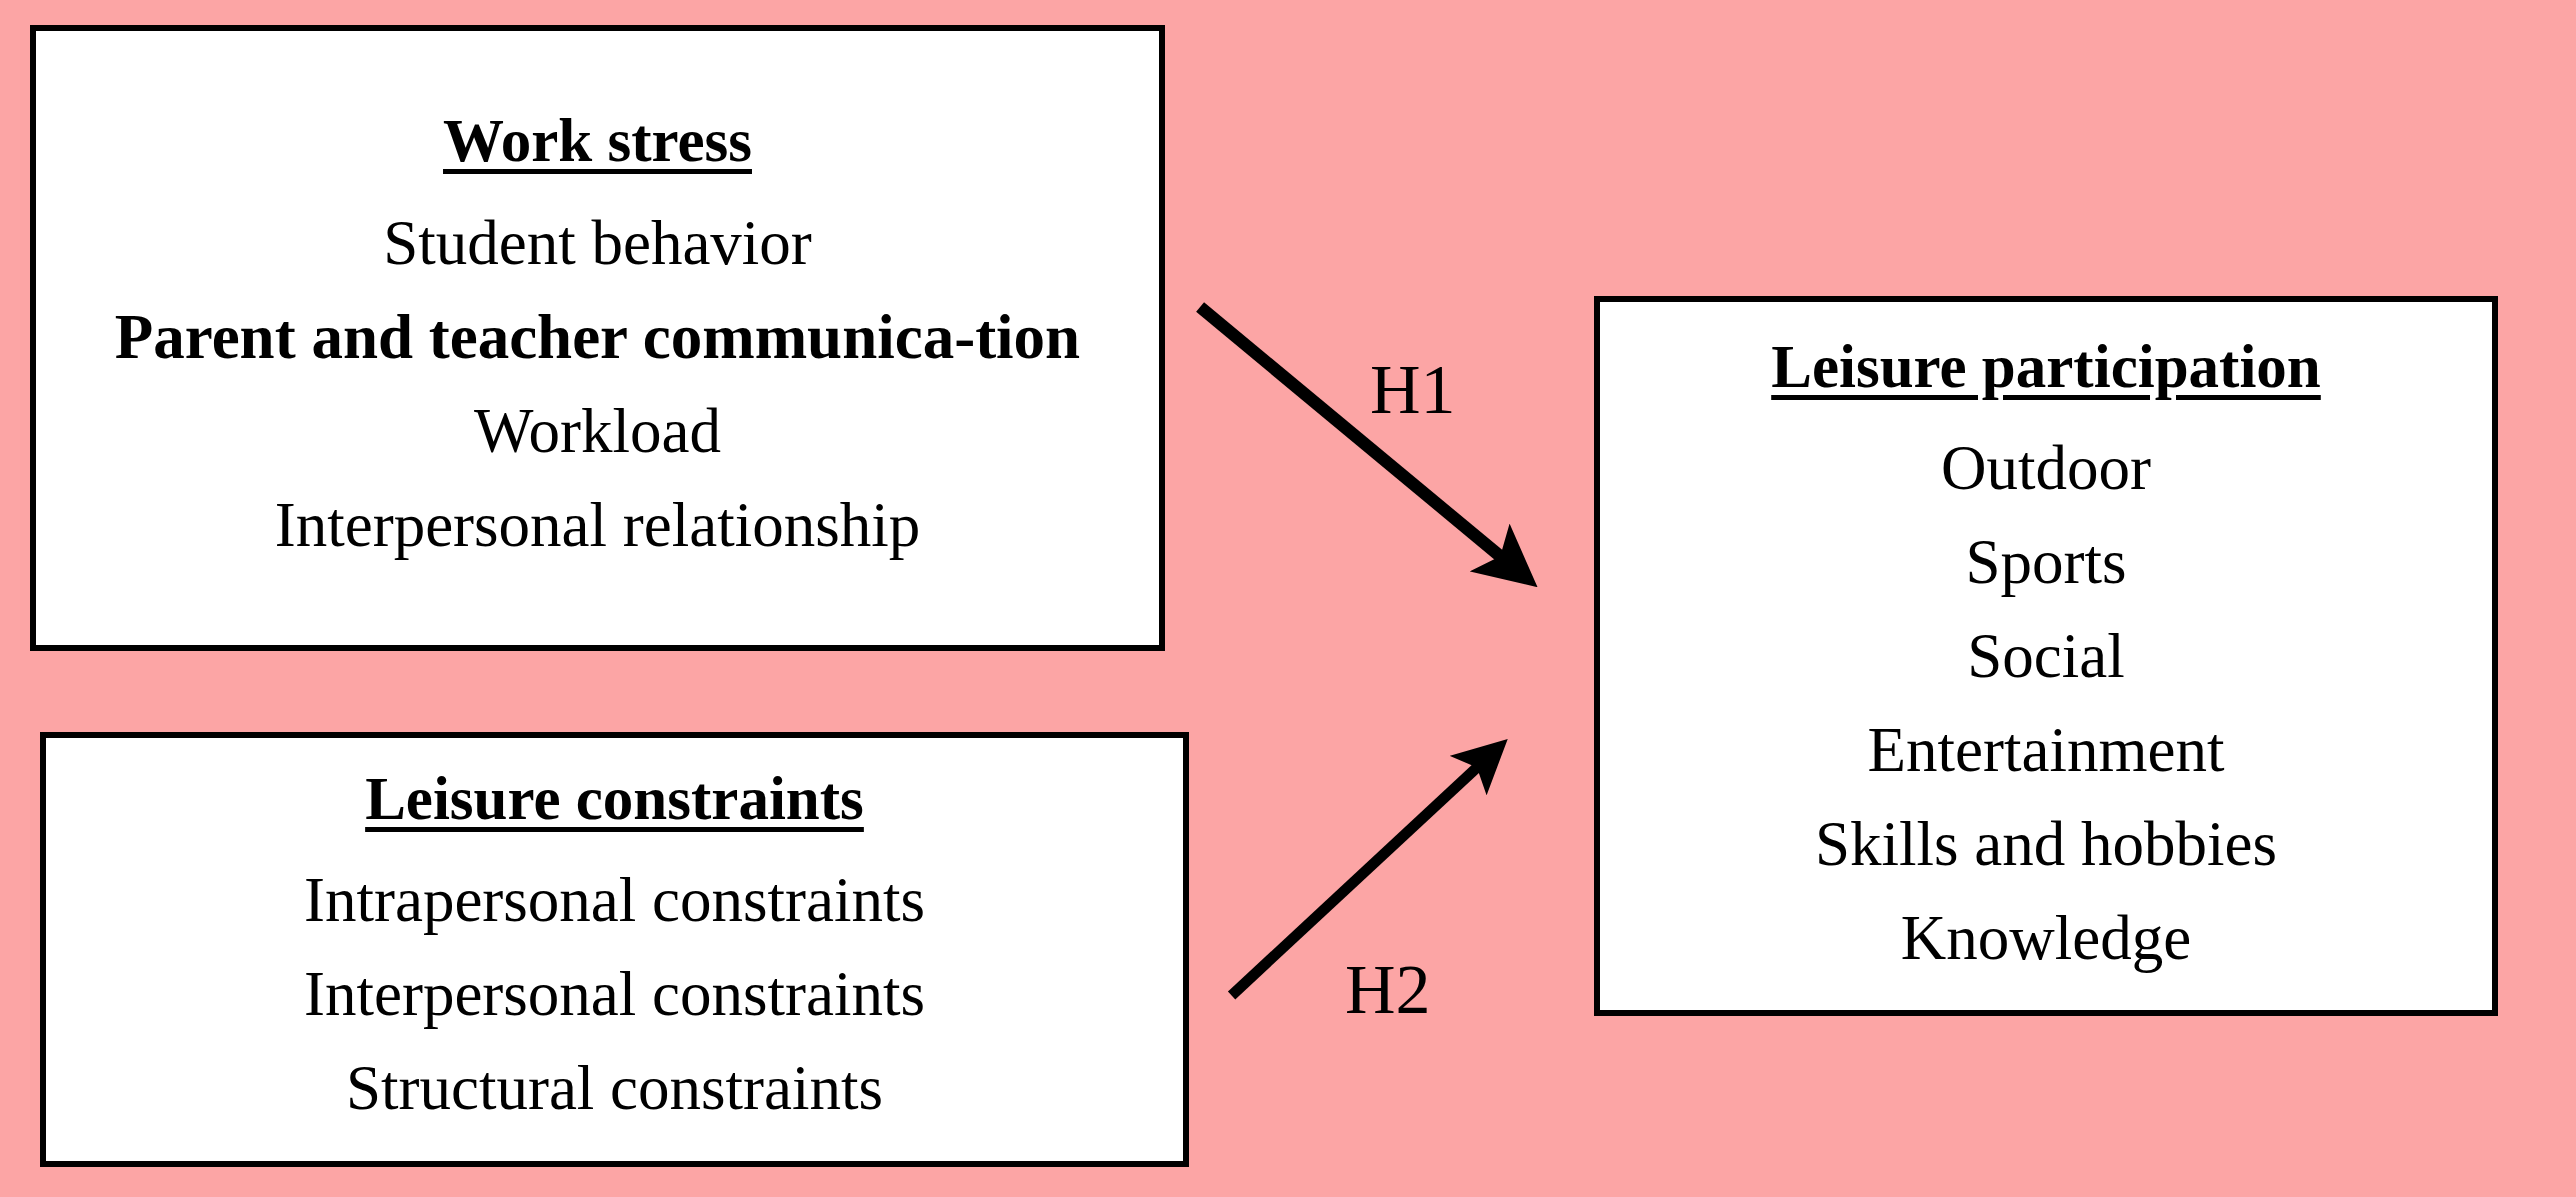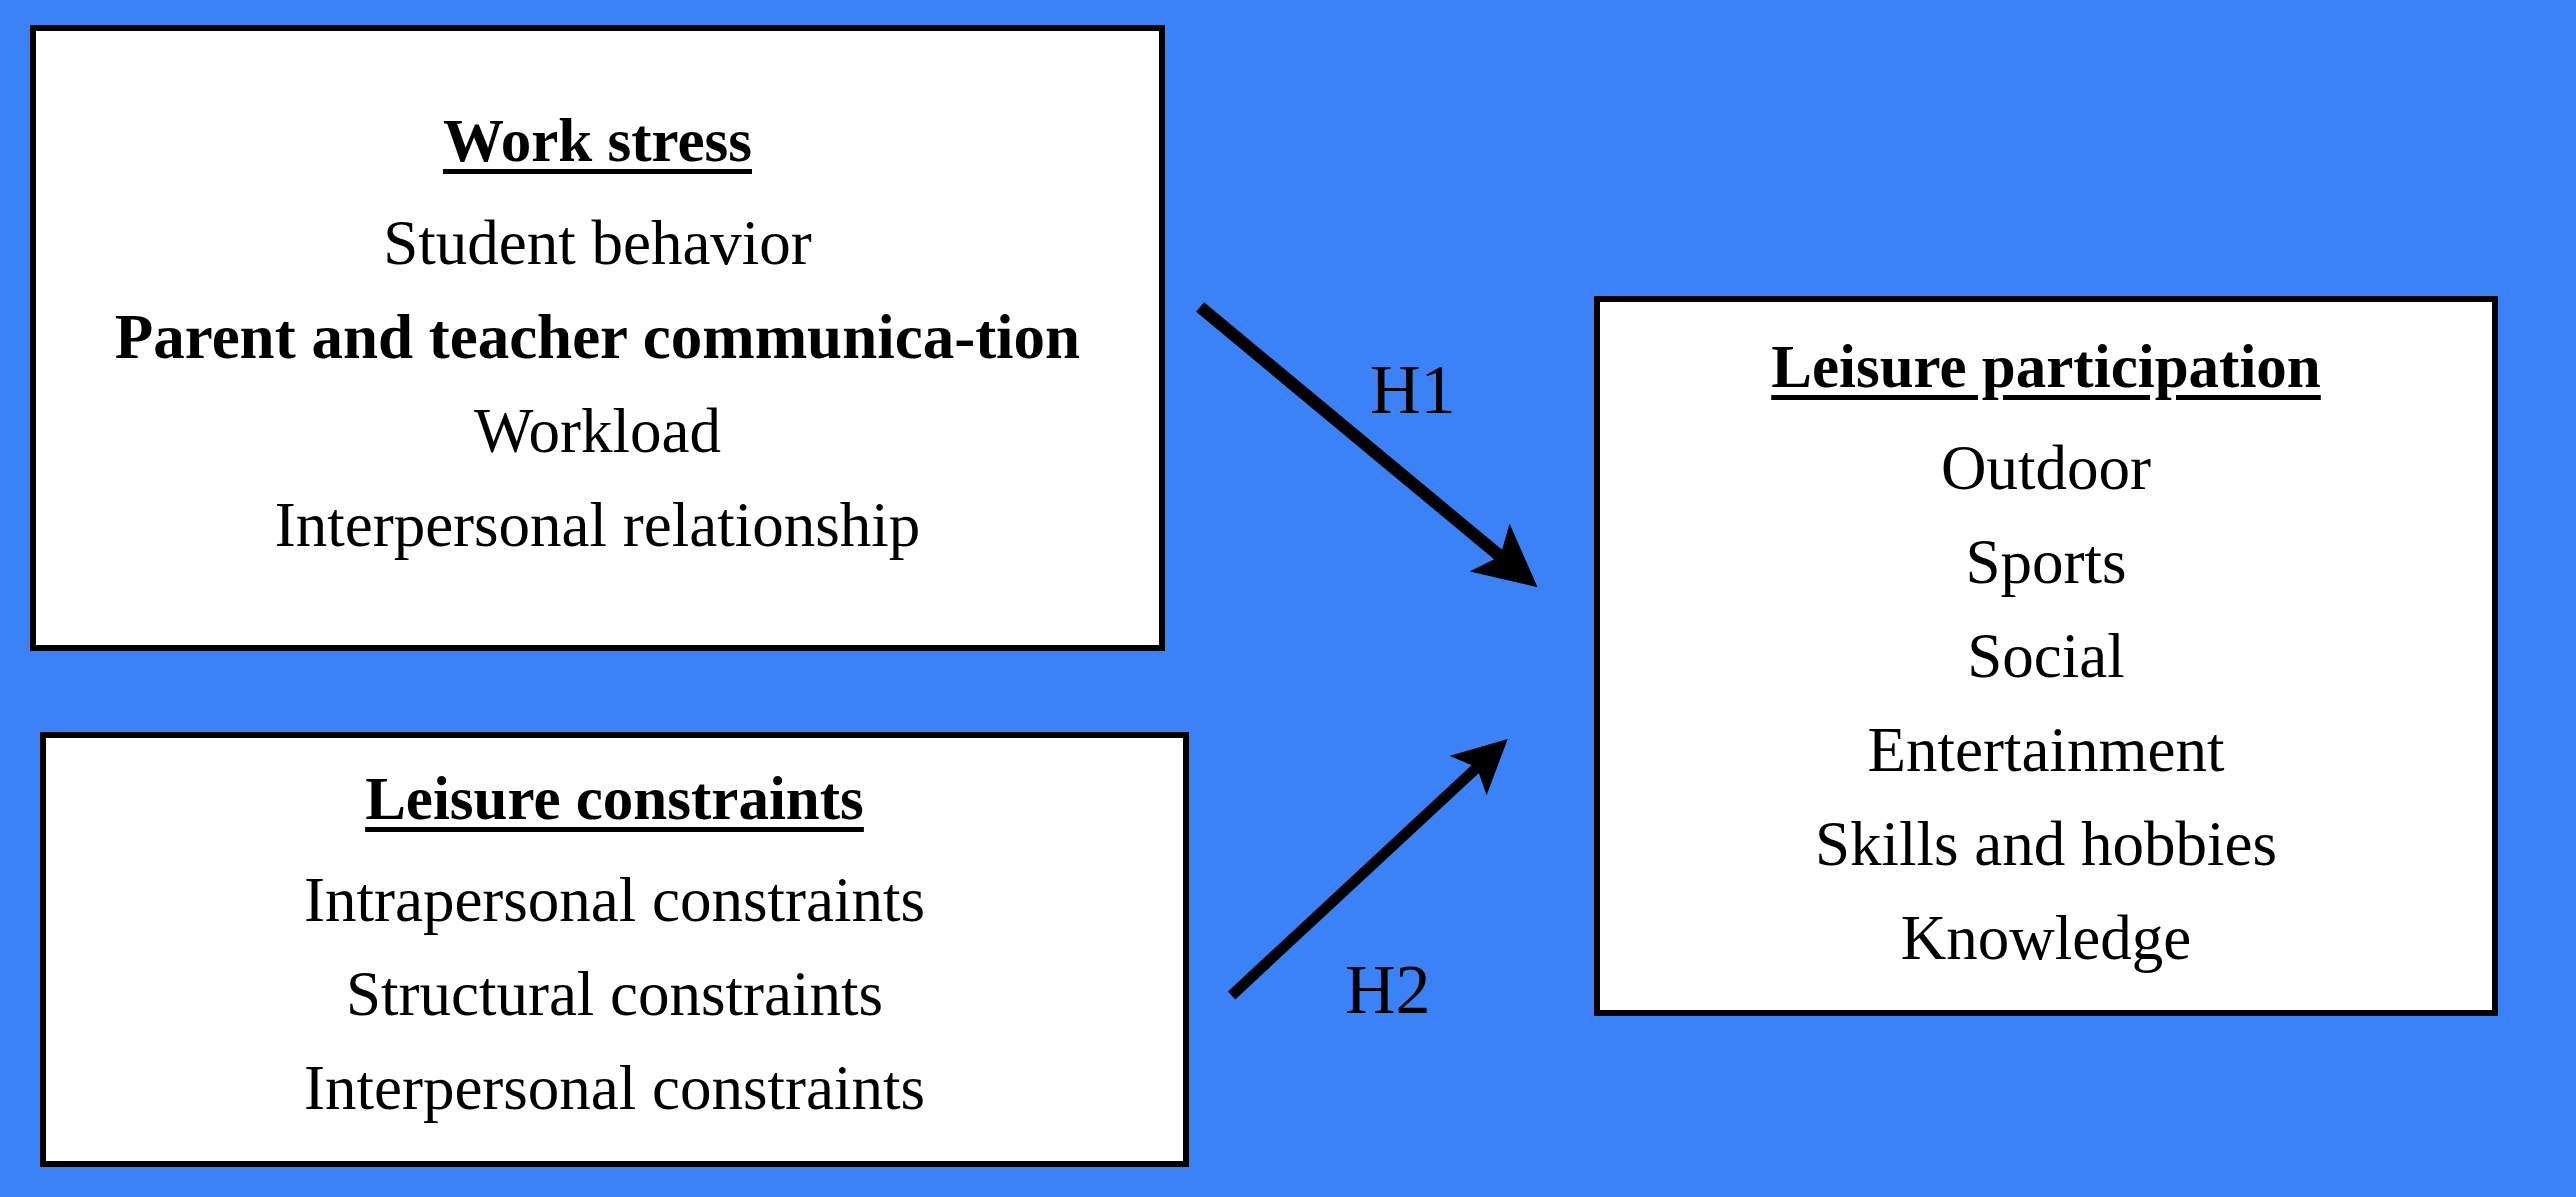--- a/index.html
+++ b/index.html
@@ -4,21 +4,21 @@
 <style>
   html, body {
     margin: 0;
     padding: 0;
     background: #ffffff;
   }
   #canvas {
     position: relative;
     width: 2576px;
     height: 1198px;
-    background: #3b82f6;
+    background: #fca5a5;
     overflow: hidden;
     font-family: "Liberation Serif", "DejaVu Serif", serif;
     color: #000000;
   }
   .box {
     position: absolute;
     box-sizing: border-box;
     border: 6.6px solid #000000;
     background: #ffffff;
     display: flex;
@@ -123,22 +123,22 @@
     <div class="box-title">Work stress</div>
     <div class="box-line">Student behavior</div>
     <div class="wrap-line">Parent and teacher communica-tion</div>
     <div class="box-line">Workload</div>
     <div class="box-line">Interpersonal relationship</div>
   </div>
 
   <div class="box" id="box-leisure-constraints">
     <div class="box-title">Leisure constraints</div>
     <div class="box-line">Intrapersonal constraints</div>
+    <div class="box-line">Interpersonal constraints</div>
     <div class="box-line">Structural constraints</div>
-    <div class="box-line">Interpersonal constraints</div>
   </div>
 
   <div class="box" id="box-leisure-participation">
     <div class="box-title">Leisure participation</div>
     <div class="box-line">Outdoor</div>
     <div class="box-line">Sports</div>
     <div class="box-line">Social</div>
     <div class="box-line">Entertainment</div>
     <div class="box-line">Skills and hobbies</div>
     <div class="box-line">Knowledge</div>

